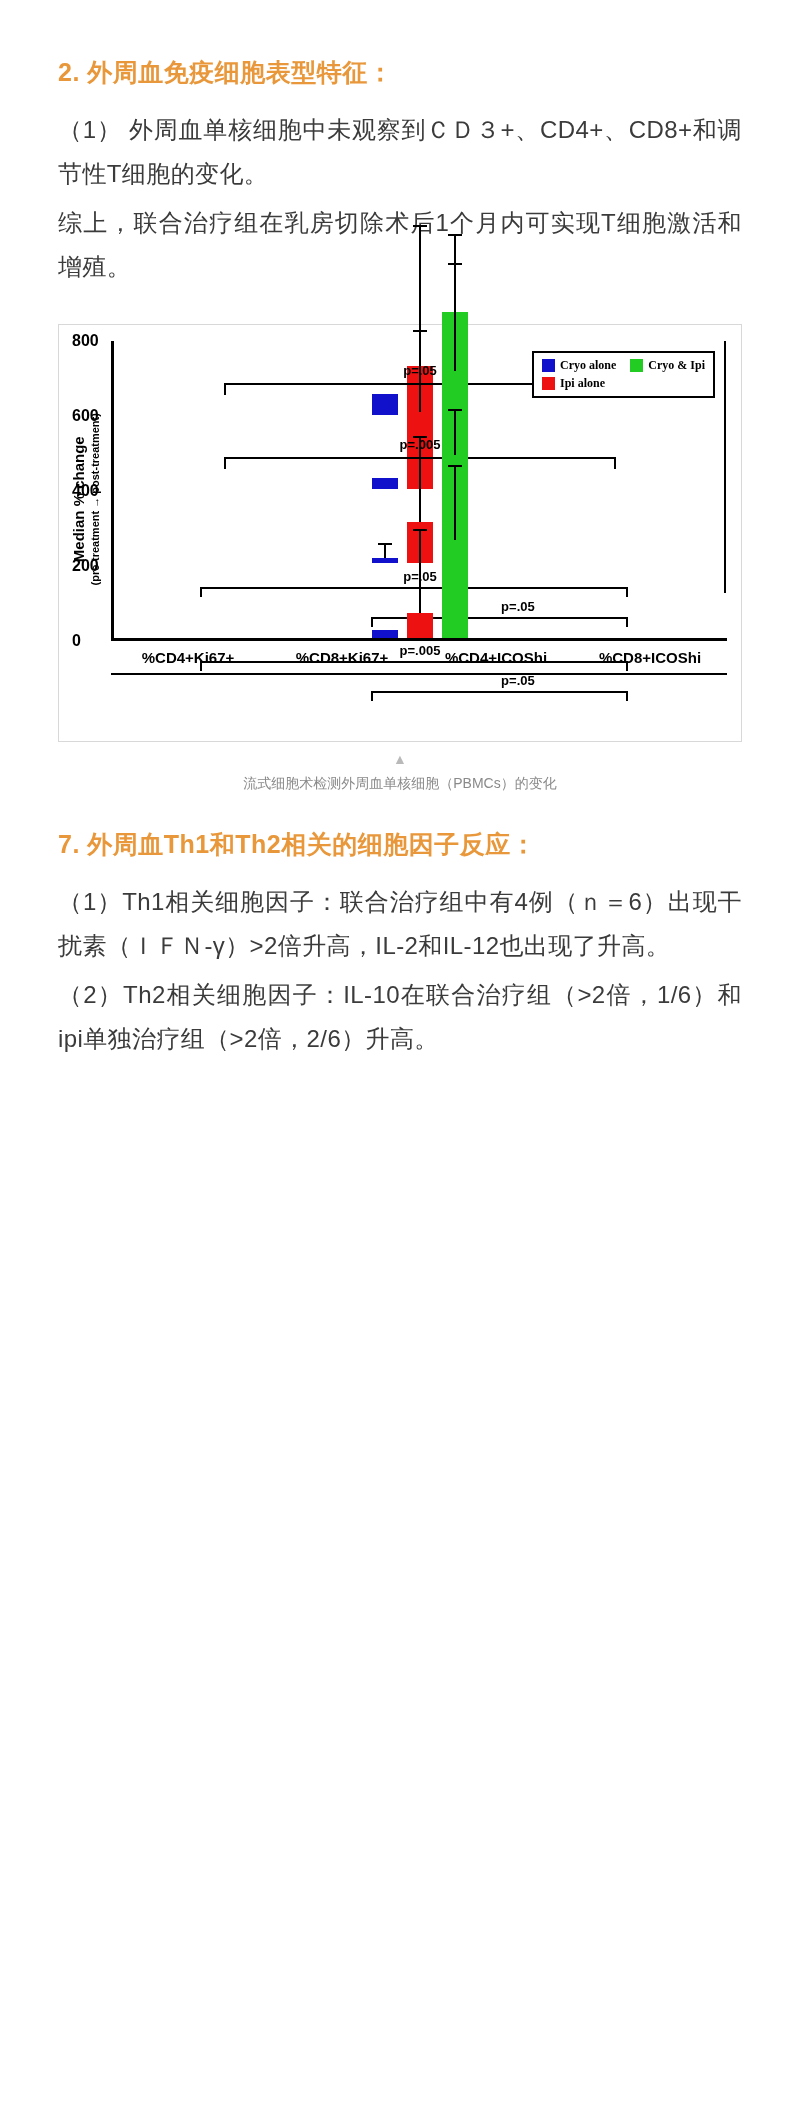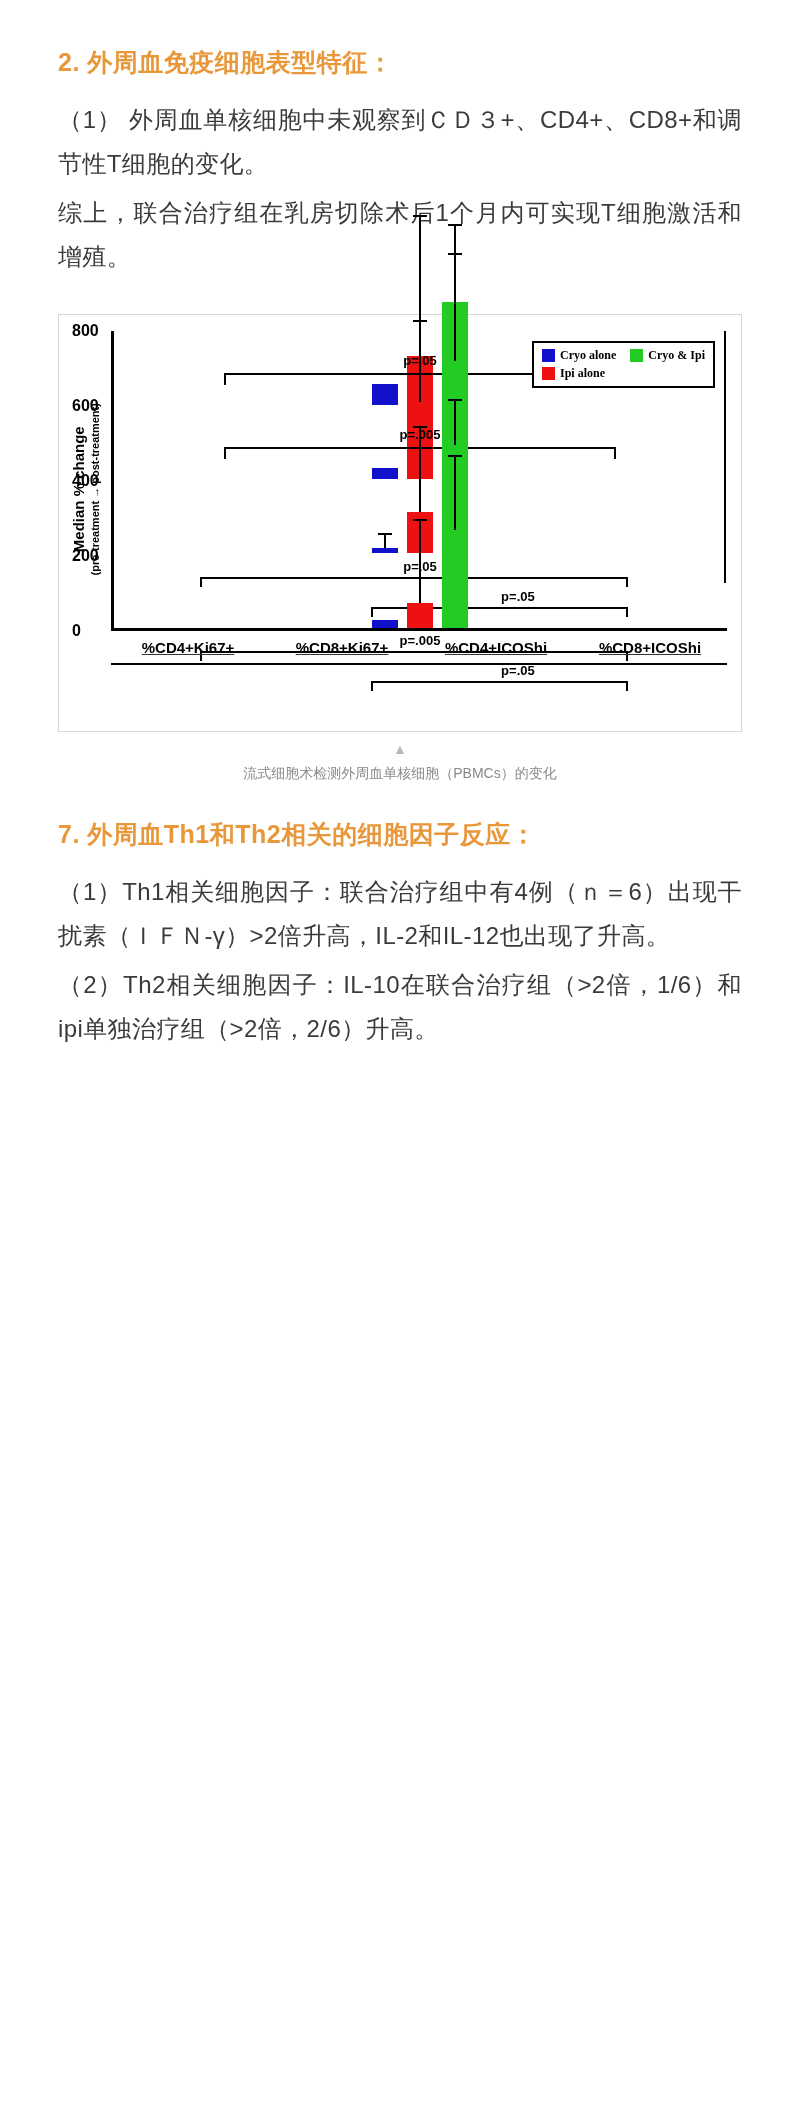--- a/index.html
+++ b/index.html
@@ -10,20 +10,21 @@
     width: 800px;
     min-height: 2114px;
     background: #ffffff;
     font-family: "Liberation Sans", sans-serif;
     color: #333333;
   }
   .page {
     width: 800px;
     box-sizing: border-box;
     padding: 30px 58px 40px 58px;
+    margin-top: 10px;
   }
   .section-heading {
     color: #e8973a;
     font-size: 25px;
     font-weight: bold;
     letter-spacing: 0.5px;
     margin: 12px 0 16px 0;
     line-height: 1.6;
   }
   .para {
@@ -167,21 +168,20 @@
     white-space: nowrap;
     transform: translateX(-50%);
   }
   .xlabels {
     position: absolute;
     left: 44px;
     right: 6px;
     top: 306px;
     height: 34px;
     display: flex;
-    text-decoration: underline;
   }
   .xlabel {
     flex: 1;
     text-align: center;
     font-size: 15px;
     font-weight: bold;
     color: #000;
     line-height: 34px;
     border-bottom: 2px solid #000;
     position: relative;

